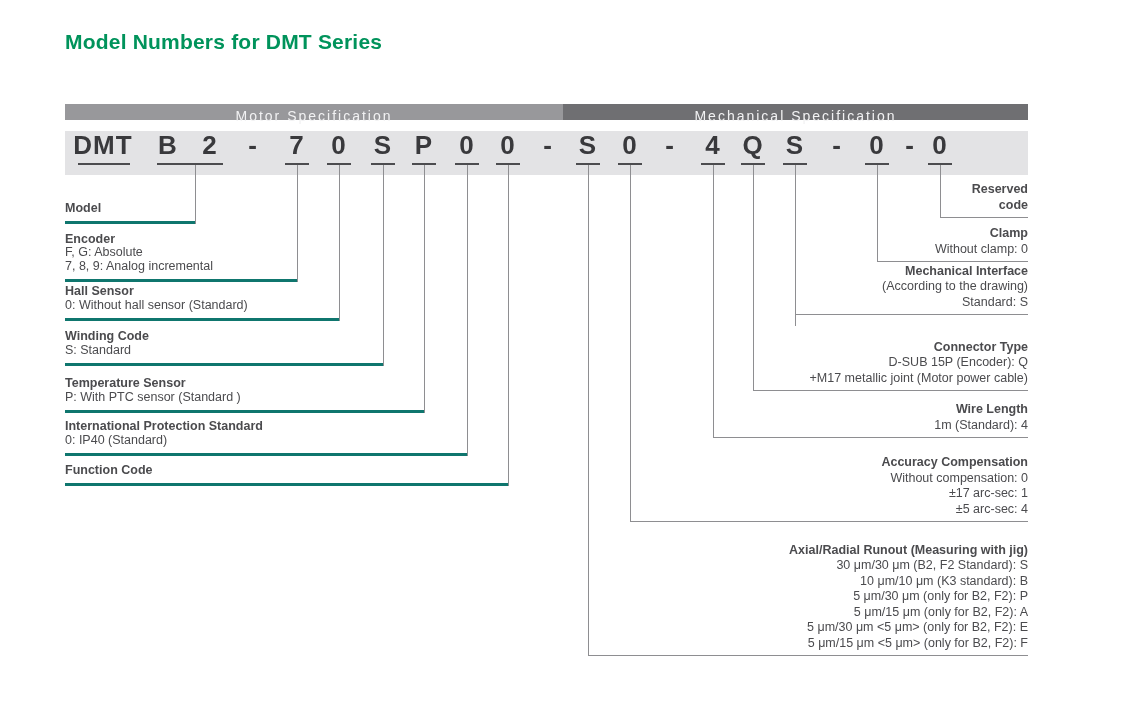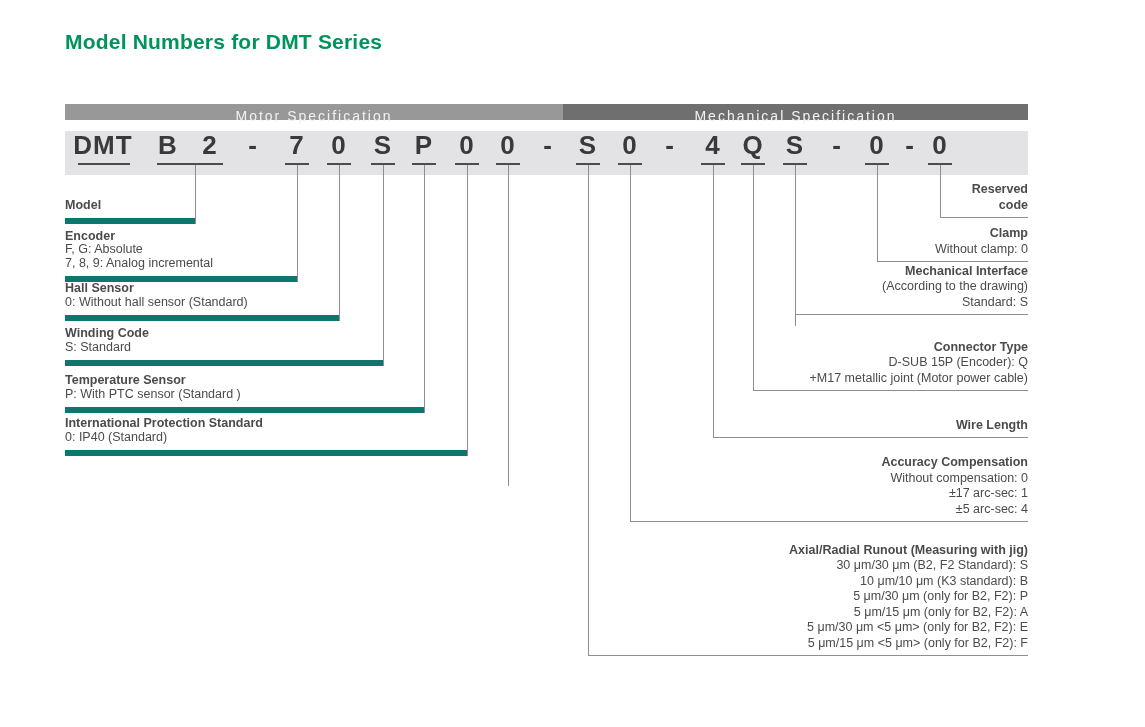--- a/index.html
+++ b/index.html
@@ -8,21 +8,21 @@
   .title{position:absolute;left:65px;top:30px;font-size:21px;font-weight:bold;color:#00935B;letter-spacing:.2px;}
   .bar{position:absolute;top:104px;height:16px;line-height:24px;text-align:center;
        font-size:14px;letter-spacing:2px;color:#F2F2F3;}
   .bar-motor{left:65px;width:498px;background:#98989B;}
   .bar-mech{left:563px;width:465px;background:#6F6F72;}
   .coderow{position:absolute;left:65px;top:131px;width:963px;height:44px;background:#E3E3E5;}
   .cchar{position:absolute;top:129px;height:32px;line-height:32px;font-size:26px;font-weight:bold;
          color:#39393C;transform:translateX(-50%);letter-spacing:1px;white-space:nowrap;}
   .tick{position:absolute;top:163px;height:2px;background:#4C4C4F;}
   .vline{position:absolute;top:165px;width:1px;background:#8E8E91;}
-  .llabel{position:absolute;left:65px;border-bottom:6px solid #0f766e;padding-bottom:6px;
+  .llabel{position:absolute;left:65px;border-bottom:3px solid #0f766e;padding-bottom:6px;
           font-size:12.5px;line-height:13.5px;color:#4B4B4E;white-space:nowrap;}
   .rlabel{position:absolute;right:117px;border-bottom:1px solid #8E8E91;padding-bottom:4px;
           font-size:12.5px;line-height:15.5px;color:#4B4B4E;white-space:nowrap;text-align:right;}
   .lh{font-weight:bold;}
   .rlabel .lh{white-space:pre-line;}
 </style>
 </head>
 <body>
 
 <div class="stage">
@@ -104,20 +104,23 @@
     <div>S: Standard</div>
   </div>
   <div class="llabel" style="width:359px;bottom:314px">
     <div class="lh">Temperature Sensor</div>
     <div>P: With PTC sensor (Standard )</div>
   </div>
   <div class="llabel" style="width:402px;bottom:271px">
     <div class="lh">International Protection Standard</div>
     <div>0: IP40 (Standard)</div>
   </div>
+  <div class="llabel" style="width:443px;bottom:241px">
+    <div class="lh">Function Code</div>
+  </div>
 
   <div class="rlabel" style="width:88px;bottom:509px">
     <div class="lh">Reserved
 code</div>
   </div>
   <div class="rlabel" style="width:151px;bottom:465px">
     <div class="lh">Clamp</div>
     <div>Without clamp: 0</div>
   </div>
   <div class="rlabel" style="width:233px;bottom:412px">
@@ -125,20 +128,21 @@
     <div>(According to the drawing)</div>
     <div>Standard: S</div>
   </div>
   <div class="rlabel" style="width:275px;bottom:336px">
     <div class="lh">Connector Type</div>
     <div>D-SUB 15P (Encoder): Q</div>
     <div>+M17 metallic joint (Motor power cable)</div>
   </div>
   <div class="rlabel" style="width:315px;bottom:289px">
     <div class="lh">Wire Length</div>
+    <div>1m (Standard): 4</div>
   </div>
   <div class="rlabel" style="width:398px;bottom:205px">
     <div class="lh">Accuracy Compensation</div>
     <div>Without compensation: 0</div>
     <div>±17 arc-sec: 1</div>
     <div>±5 arc-sec: 4</div>
   </div>
   <div class="rlabel" style="width:440px;bottom:71px">
     <div class="lh">Axial/Radial Runout (Measuring with jig)</div>
     <div>30 μm/30 μm (B2, F2 Standard): S</div>

